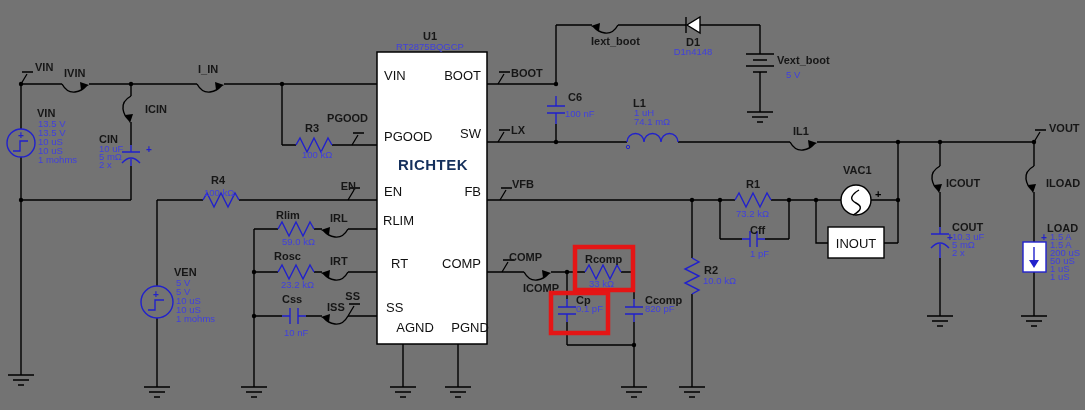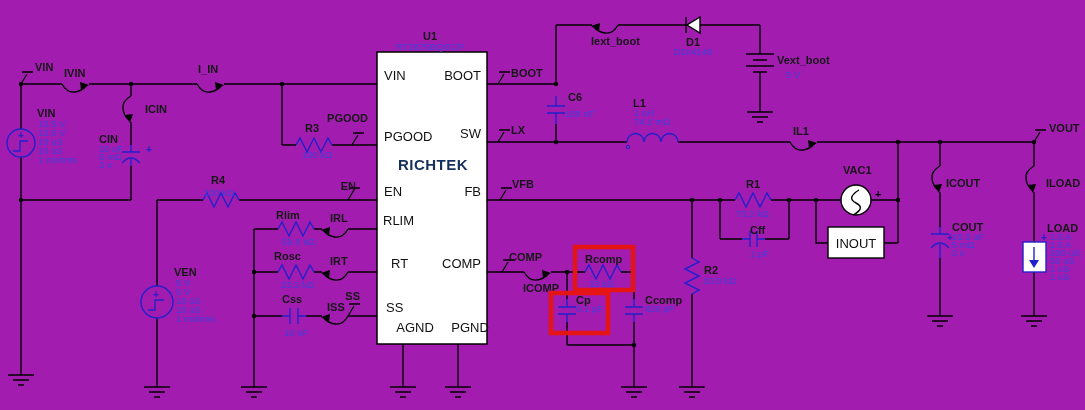--- a/index.html
+++ b/index.html
@@ -1,16 +1,16 @@
 <!DOCTYPE html>
 <html><head>
 <meta charset="utf-8">
 <style>
   html,body{margin:0;padding:0;background:#f2f2f2;}
-  .stage{width:1085px;height:410px;background:#a21caf;position:relative;margin:0 auto;
+  .stage{width:1085px;height:410px;background:#737373;position:relative;margin:0 auto;
          font-family:"Liberation Sans", sans-serif;}
   svg{display:block;}
   .wire{stroke:#000000;stroke-width:1.4;fill:none;}
   .blue{stroke:#2121cc;stroke-width:1.4;fill:none;}
   .blk{stroke:#000000;stroke-width:1.4;fill:none;}
   .lb{font:bold 11px "Liberation Sans", sans-serif;fill:#161616;}
   .vl{font:9.5px "Liberation Sans", sans-serif;fill:#4040dd;}
   .pin{font:13px "Liberation Sans", sans-serif;fill:#101010;}
   .u1{font:bold 11px "Liberation Sans", sans-serif;fill:#161616;}
   .part{font:9.5px "Liberation Sans", sans-serif;fill:#4040dd;}

